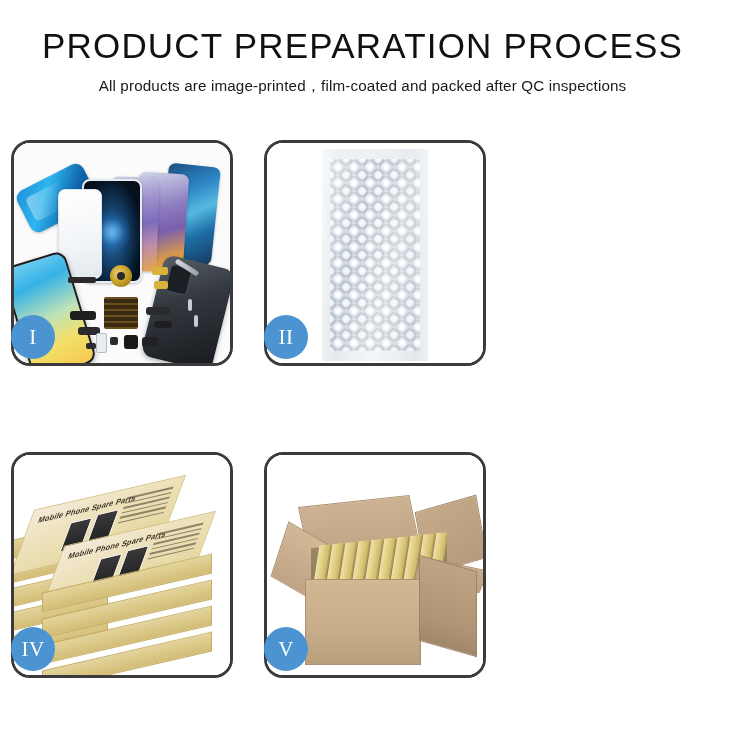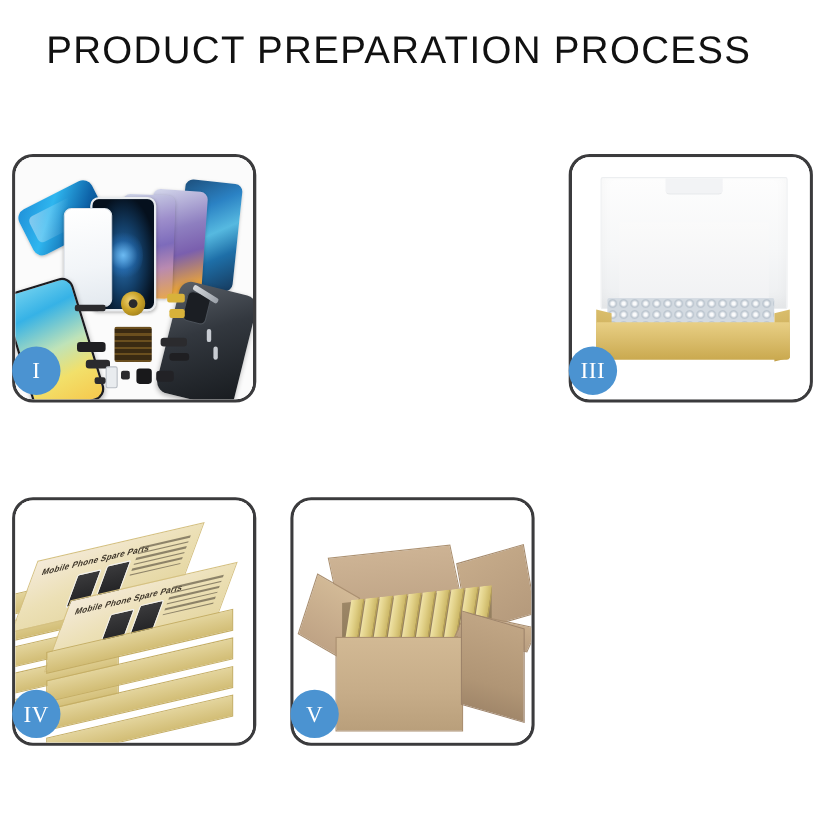--- a/index.html
+++ b/index.html
@@ -396,20 +396,21 @@
     border:1px solid #967d60;
   }
 </style>
 </head>
 <body>
 
 <div class="page">
 
   <div class="header">
     <div class="title">PRODUCT PREPARATION PROCESS</div>
+    <div class="subtitle">All products are image-printed，film-coated and packed after QC inspections</div>
   </div>
 
   <div class="grid">
 
     <div class="panel p1">
       <div class="panel-clip">
         <div class="scene1">
           <div class="ph-blue-adh"></div>
           <div class="ph ph-a"></div>
           <div class="ph ph-b"></div>
@@ -435,35 +436,33 @@
             <div class="pt pt-sm2"></div>
             <div class="pt pt-scr1"></div>
             <div class="pt pt-scr2"></div>
             <div class="pt-tweez"></div>
           </div>
         </div>
       </div>
       <div class="badge">I</div>
     </div>
 
-
-    <div class="panel p3">
+    <div class="panel p2">
       <div class="panel-clip">
-        <div class="scene3">
-          <div class="b3-lid">
-            <div class="b3-lid-face"></div>
+        <div class="scene2">
+          <div class="bw-sheet">
+            <div class="bw-inner"></div>
+            <div class="bw-inner2"></div>
+            <div class="bw-gloss"></div>
           </div>
-          <div class="b3-bubbles"></div>
-          <div class="b3-tray-left"></div>
-          <div class="b3-tray-right"></div>
-          <div class="b3-tray"></div>
         </div>
       </div>
-      <div class="badge">III</div>
+      <div class="badge">II</div>
     </div>
+
 
     <div class="panel p4">
       <div class="panel-clip">
         <div class="scene4">
           <div class="stack">
 
             <div class="rside" style="left:0px;  top:56px;  width:96px; height:17px; transform:skewY(-13deg);"></div>
             <div class="rside" style="left:0px;  top:80px;  width:96px; height:17px; transform:skewY(-13deg);"></div>
             <div class="rside" style="left:0px;  top:104px; width:96px; height:17px; transform:skewY(-13deg);"></div>
             <div class="rside" style="left:0px;  top:128px; width:96px; height:17px; transform:skewY(-13deg);"></div>

